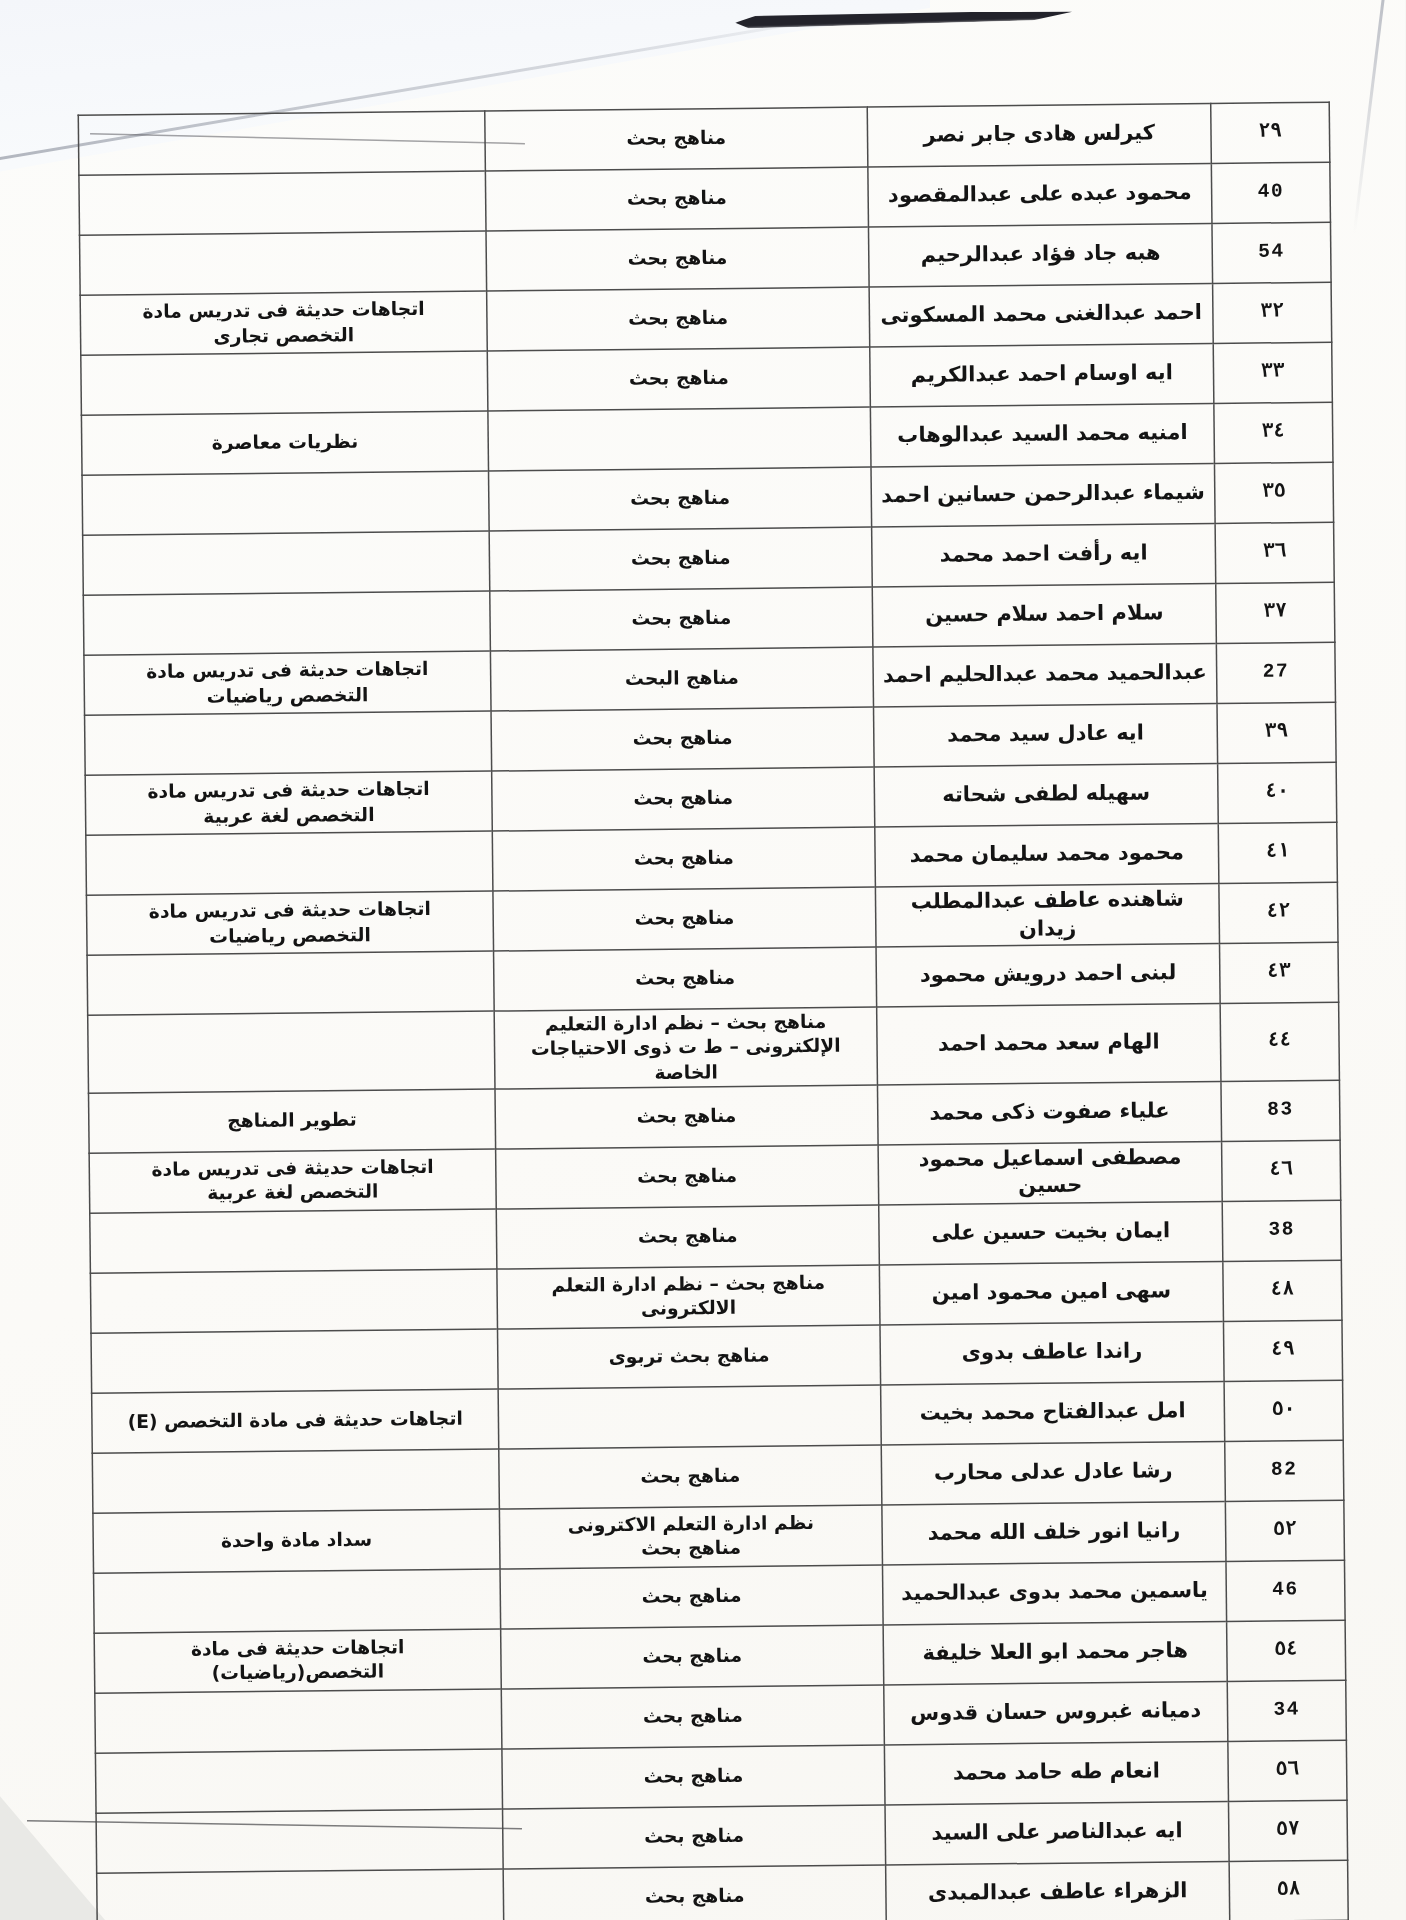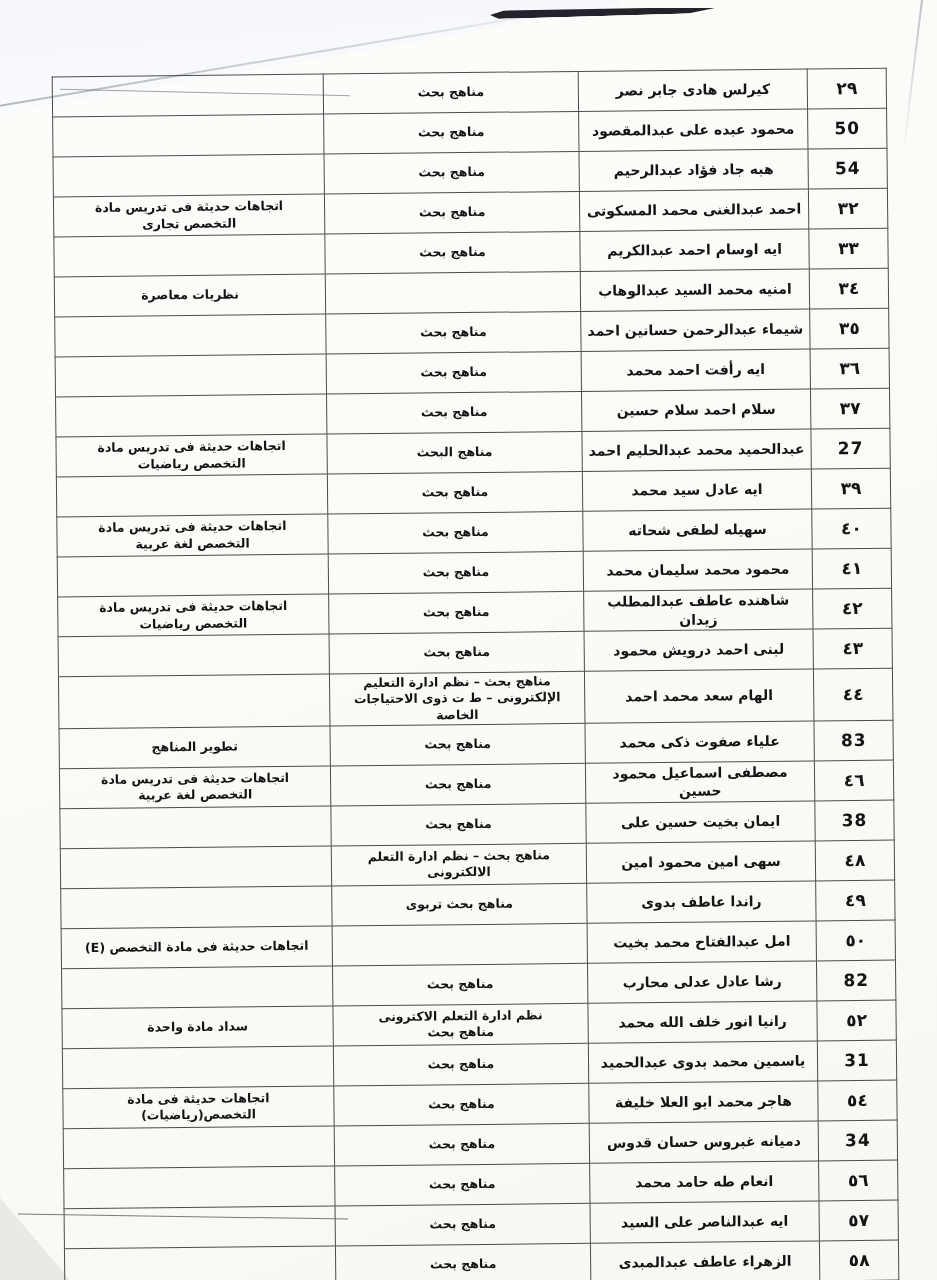--- a/index.html
+++ b/index.html
@@ -55,21 +55,21 @@
     color:#141414;
   }
   .scan-table td{
     border:1px solid #4c4c4c;
     height:37px;vertical-align:middle;
     padding:1px 4px;text-align:center;
     font-weight:bold;
     white-space:pre-line;
     line-height:1.3;
   }
-  td.c-no{font-size:17px;letter-spacing:1px;}
+  td.c-no{font-size:13px;letter-spacing:1px;font-family:Liberation Mono, monospace;}
   td.c-name{font-size:14px;}
   td.c-subject{font-size:12.5px;}
   td.c-note{font-size:12.5px;}
 </style>
 </head>
 <body>
 
 <div class="paper">
   <div class="fold-area"></div>
   <div class="fold-line"></div>
@@ -88,21 +88,21 @@
     </colgroup>
     <tbody id="tbody">
   <tr>
     <td class="c-no">٢٩</td>
     <td class="c-name">كيرلس هادى جابر نصر</td>
     <td class="c-subject">مناهج بحث</td>
     <td class="c-note"></td>
   </tr>
 
   <tr>
-    <td class="c-no">50</td>
+    <td class="c-no">40</td>
     <td class="c-name">محمود عبده على عبدالمقصود</td>
     <td class="c-subject">مناهج بحث</td>
     <td class="c-note"></td>
   </tr>
 
   <tr>
     <td class="c-no">54</td>
     <td class="c-name">هبه جاد فؤاد عبدالرحيم</td>
     <td class="c-subject">مناهج بحث</td>
     <td class="c-note"></td>
@@ -258,21 +258,21 @@
 
   <tr>
     <td class="c-no">٥٢</td>
     <td class="c-name">رانيا انور خلف الله محمد</td>
     <td class="c-subject">نظم ادارة التعلم الاكترونى
 مناهج بحث</td>
     <td class="c-note">سداد مادة واحدة</td>
   </tr>
 
   <tr>
-    <td class="c-no">31</td>
+    <td class="c-no">46</td>
     <td class="c-name">ياسمين محمد بدوى عبدالحميد</td>
     <td class="c-subject">مناهج بحث</td>
     <td class="c-note"></td>
   </tr>
 
   <tr>
     <td class="c-no">٥٤</td>
     <td class="c-name">هاجر محمد ابو العلا خليفة</td>
     <td class="c-subject">مناهج بحث</td>
     <td class="c-note">اتجاهات حديثة فى مادة

